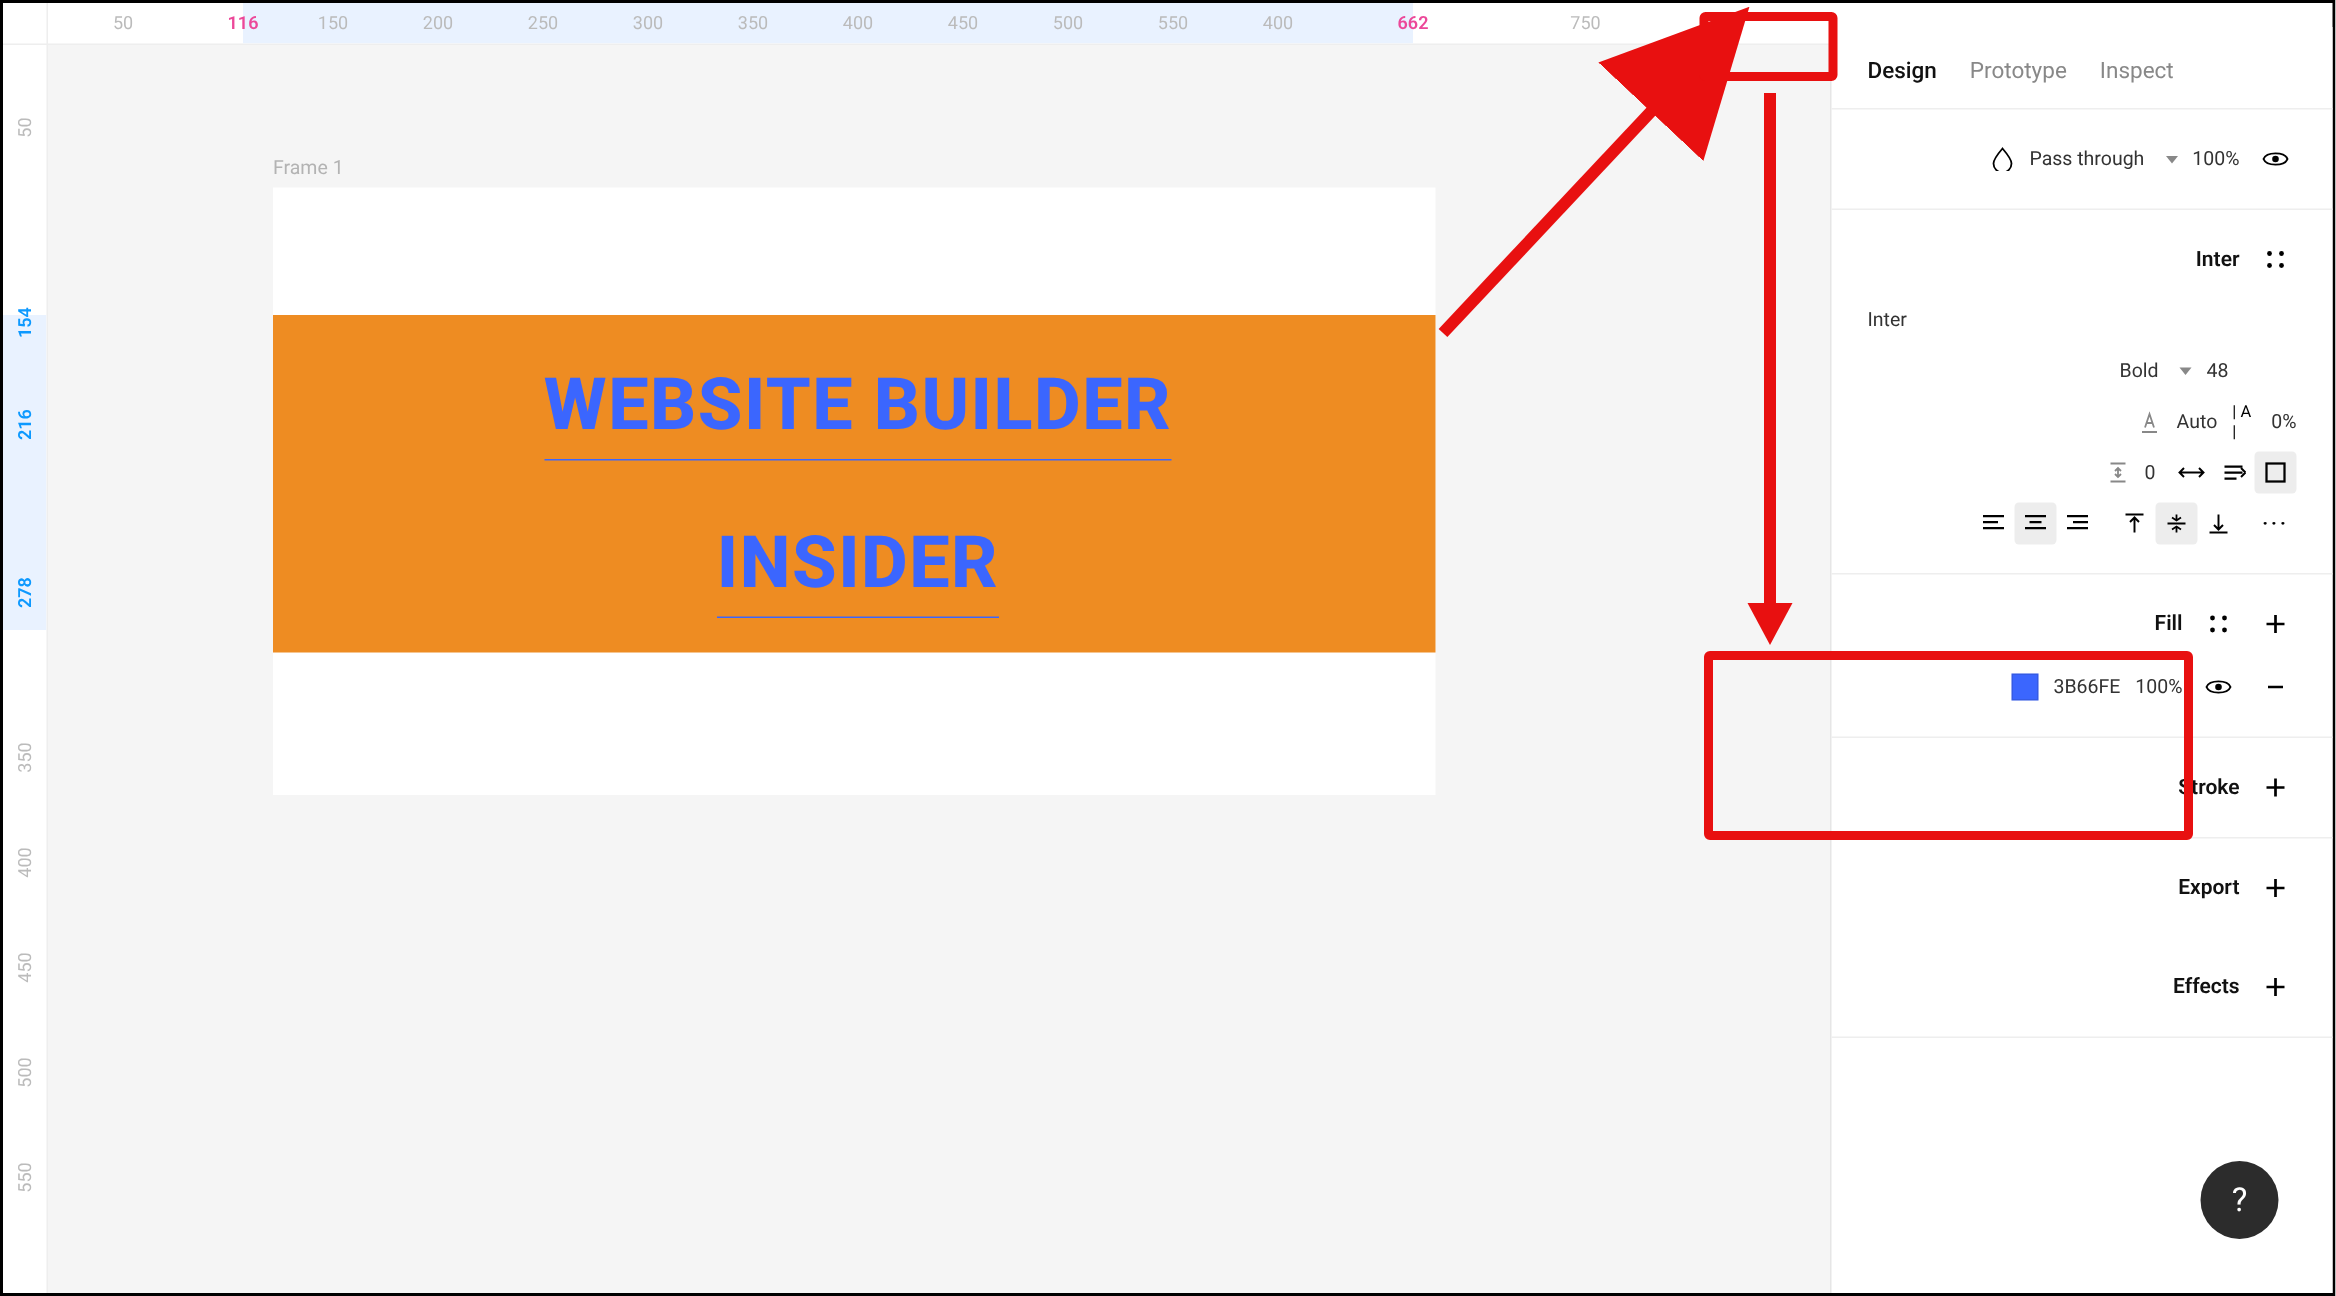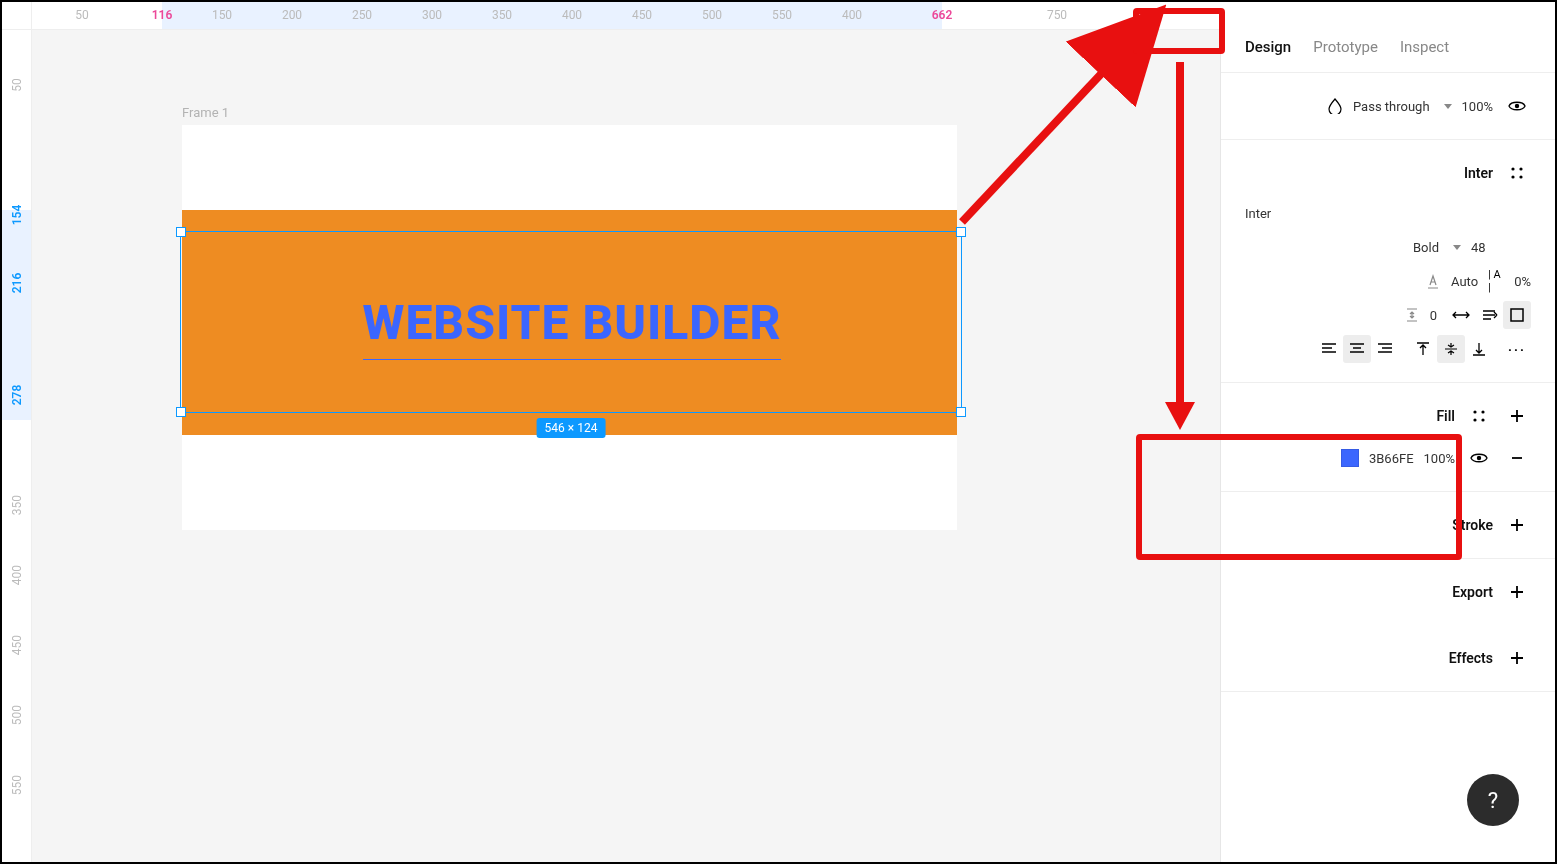--- a/index.html
+++ b/index.html
@@ -108,29 +108,23 @@
   </div>
 
   <div class="canvas">
     <div class="frame-label" style="left:150px; top:75px;">Frame 1</div>
     <div class="frame" style="left:150px; top:95px; width:775px; height:405px;">
       <div class="orange-rect" style="left:0px; top:85px; width:775px; height:225px;"></div>
     </div>
 
     <div class="text-el" style="left:150px; top:203px; width:780px; height:180px;">
       <div><span class="line">WEBSITE BUILDER</span></div>
-    </div>
-
-    <div class="sel-box" style="left:148px; top:201px; width:782px; height:182px;">
-      <div class="handle tl"></div>
-      <div class="handle tr"></div>
-      <div class="handle bl"></div>
-      <div class="handle br"></div>
-      <div class="dim-badge">546 × 124</div>
-    </div>
+      <div><span class="line">INSIDER</span></div>
+    </div>
+
   </div>
 
   <div class="panel">
     <div class="tabs">
       <div class="tab active">Design</div>
       <div class="tab">Prototype</div>
       <div class="tab">Inspect</div>
     </div>
 
     <div class="section">

